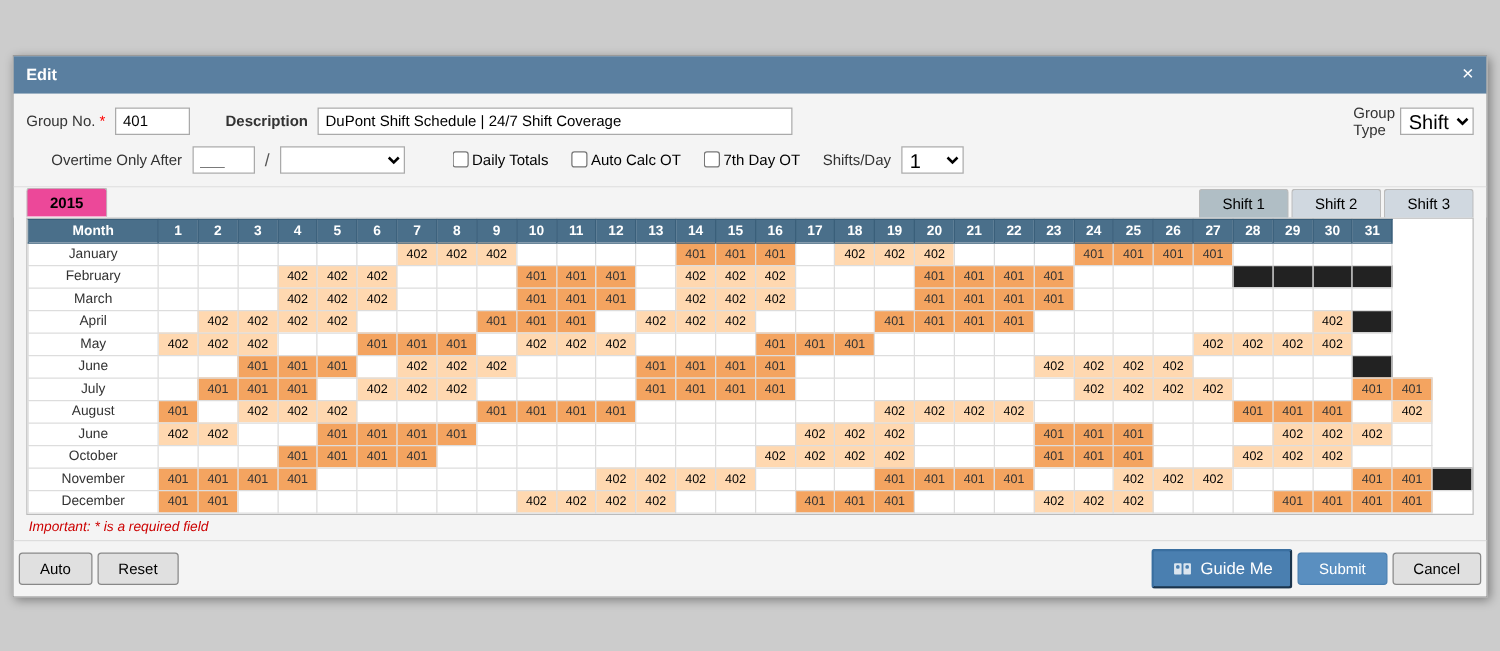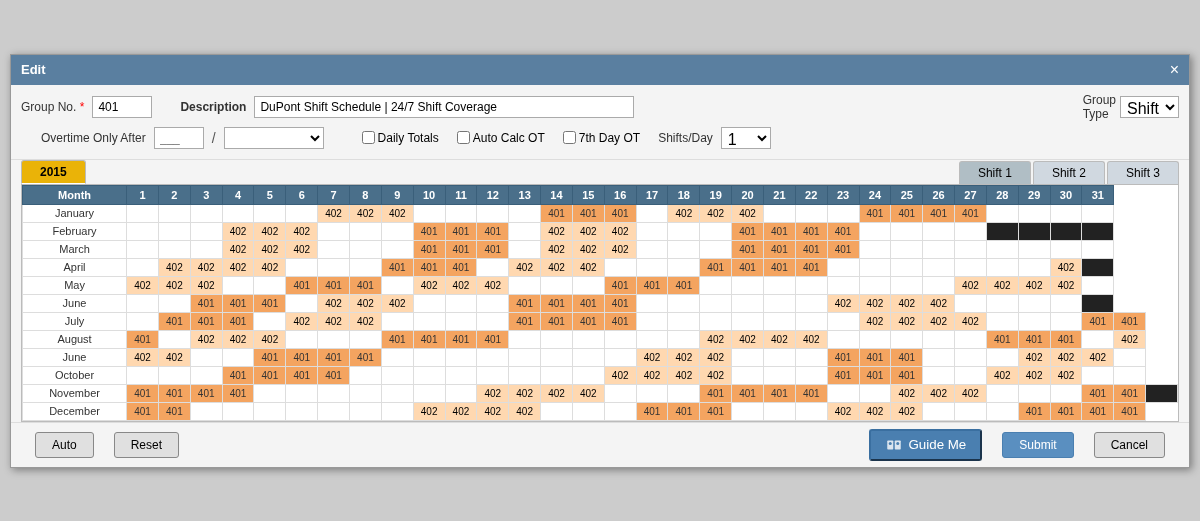--- a/index.html
+++ b/index.html
@@ -13,35 +13,35 @@
     .required { color: red; }
     .form-input { border: 1px solid #aaa; padding: 2px 5px; font-size: 12px; height: 22px; background: white; }
     .form-input-wide { width: 340px; }
     .form-input-short { width: 60px; }
     .form-select { border: 1px solid #aaa; padding: 2px 2px; font-size: 16px; height: 22px; background: white; }
     .checkbox-label { display: flex; align-items: center; gap: 3px; font-size: 12px; white-space: nowrap; }
     .group-type-area { display: flex; align-items: center; gap: 4px; margin-left: auto; }
     .tab-area { background: #f4f4f4; padding: 0 10px; }
     .tabs-row { display: flex; align-items: flex-end; gap: 2px; }
     .tab { padding: 4px 18px; background: #e0e0e0; border: 1px solid #bbb; border-bottom: none; cursor: pointer; font-size: 12px; border-radius: 3px 3px 0 0; }
-    .tab.active { background: #eab308; border-bottom: 1px solid white; font-weight: bold; }
+    .tab.active { background: #ec4899; border-bottom: 1px solid white; font-weight: bold; }
     .shift-tabs { margin-left: auto; display: flex; gap: 2px; }
     .shift-tab { padding: 4px 18px; background: #d0d8e0; border: 1px solid #bbb; border-bottom: none; cursor: pointer; font-size: 12px; border-radius: 3px 3px 0 0; }
     .shift-tab.active { background: #b0bec5; }
     .calendar-area { background: white; border: 1px solid #bbb; margin: 0 10px; overflow-x: auto; }
     table.cal { width: 100%; border-collapse: collapse; }
     table.cal th { background: #4a6f8a; color: white; font-size: 11px; padding: 3px 2px; text-align: center; border: 1px solid #3a5f7a; white-space: nowrap; }
     table.cal td { font-size: 10px; padding: 1px 2px; text-align: center; border: 1px solid #ddd; height: 18px; white-space: nowrap; min-width: 26px; }
     table.cal td.month-name { text-align: center; font-size: 11px; background: white; color: #333; min-width: 80px; }
     td.orange { background: #f4a460; color: #333; }
     td.black { background: #222; color: white; }
     td.light-orange { background: #ffd8b0; }
     td.empty { background: white; }
     .footer-note { padding: 4px 12px; color: #cc0000; font-size: 11px; font-style: italic; }
-    .footer-btns { padding: 6px 24px; display: flex; align-items: center; gap: 20px; background: #f4f4f4; border-top: 1px solid #ddd; }
+    .footer-btns { padding: 6px 4px; display: flex; align-items: center; gap: 4px; background: #f4f4f4; border-top: 1px solid #ddd; }
     .btn { padding: 5px 16px; font-size: 12px; border: 1px solid #888; background: #e0e0e0; cursor: pointer; border-radius: 3px; }
     .btn-primary { background: #5a8fc0; color: white; border-color: #4a7fb0; }
     .btn-guide { background: #4a7fb0; color: white; border-color: #3a6fa0; display: flex; align-items: center; gap: 5px; padding: 5px 14px; border-radius: 3px; cursor: pointer; }
     .btn-guide svg { width: 18px; height: 18px; }
     .spacer { flex: 1; }
     .slash { font-size: 14px; color: #555; }
   </style>
 </head>
 <body>
 
@@ -555,20 +555,23 @@
             <td class="empty"></td>
             <td class="orange">401</td>
             <td class="orange">401</td>
             <td class="orange">401</td>
             <td class="orange">401</td>
           </tr>
         </tbody>
     </table>
   </div>
 
+  <div class="footer-note">
+    <span>Important: * is a required field</span>
+  </div>
   <div class="footer-btns">
     <button class="btn">Auto</button>
     <button class="btn">Reset</button>
     <div class="spacer"></div>
     <button class="btn-guide">
       <svg viewBox="0 0 24 24" fill="white">
           <rect x="3" y="6" width="8" height="12" rx="1" fill="white" opacity="0.8"></rect>
           <rect x="13" y="6" width="8" height="12" rx="1" fill="white" opacity="0.8"></rect>
           <circle cx="7" cy="10" r="2" fill="#4a7fb0"></circle>
           <circle cx="17" cy="10" r="2" fill="#4a7fb0"></circle>

